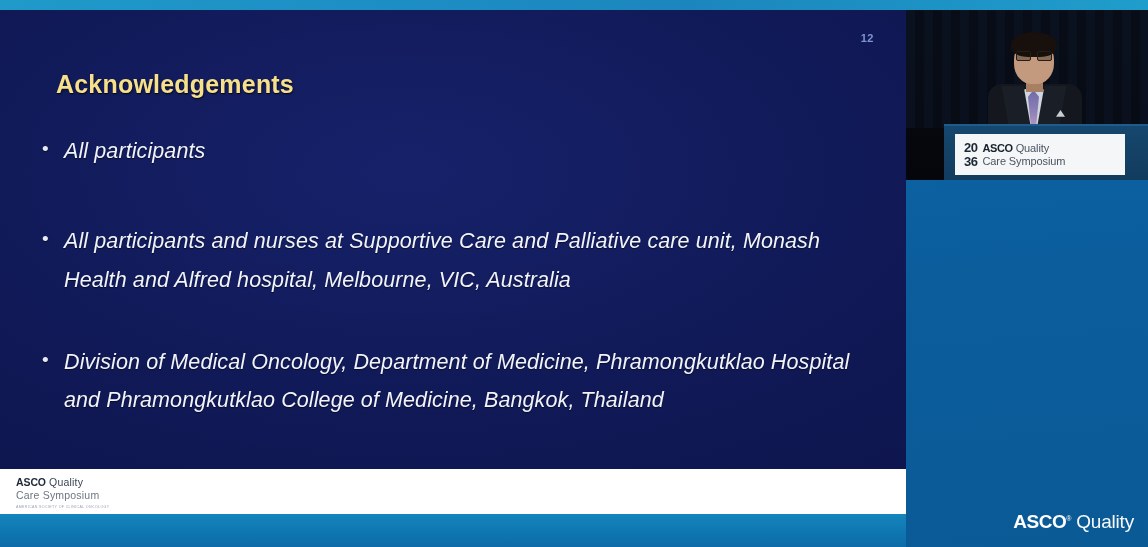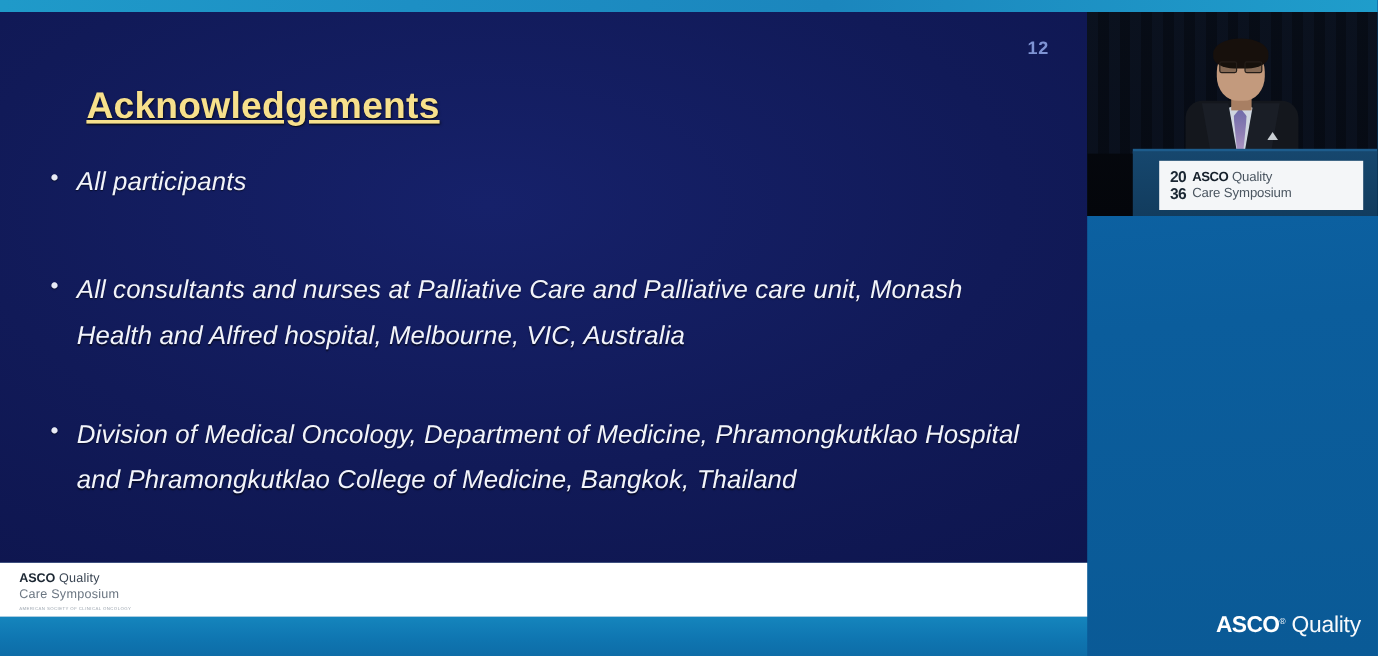--- a/index.html
+++ b/index.html
@@ -26,28 +26,27 @@
 
   
   .slide {
     position:absolute; left:0; top:10px; width:906px; height:459px;
     background:
       radial-gradient(120% 120% at 45% 35%, #16216a 0%, #111a58 40%, #0b1145 100%);
     overflow:hidden;
   }
   .slide-number {
     position:absolute; right:32px; top:22px;
-    font-size:15px; font-weight:700; color:#7e93d4; letter-spacing:.5px;
+    font-size:11px; font-weight:700; color:#7e93d4; letter-spacing:.5px;
   }
   .slide-title {
-    position:absolute; left:72px; top:60px;
-    font-size:31px; font-weight:700; letter-spacing:.2px;
+    position:absolute; left:56px; top:60px;
+    font-size:25px; font-weight:700; letter-spacing:.2px;
     color:#f7e08c;
     text-shadow:0 1px 0 rgba(0,0,0,.55), 1px 1px 2px rgba(0,0,0,.5);
-    text-decoration:underline;
   }
   .bullets {
     position:absolute; left:42px; top:122px; right:40px;
     list-style:none;
   }
   .bullet {
     display:flex; align-items:flex-start;
     color:#f2f4fb;
     font-size:21.5px; line-height:1.78;
     letter-spacing:.1px;
@@ -104,21 +103,21 @@
   .v-tie { position:absolute; left:122px; top:80px; width:11px; height:38px; background:linear-gradient(180deg,#6d6aa8 0%, #8f7fb5 55%, #b49ac4 100%); clip-path:polygon(50% 0,100% 18%,72% 100%,28% 100%,0 18%); }
   .v-lapel-l { position:absolute; left:100px; top:76px; width:22px; height:50px; background:#1a1e26; transform:skewX(10deg); }
   .v-lapel-r { position:absolute; left:134px; top:76px; width:22px; height:50px; background:#1a1e26; transform:skewX(-10deg); }
   .v-pin { position:absolute; left:150px; top:100px; width:9px; height:9px; background:#e9edf2; clip-path:polygon(50% 0,100% 75%,0 75%); opacity:.85; }
   .v-podium {
     position:absolute; left:38px; top:116px; width:204px; height:54px;
     background:linear-gradient(180deg,#16476e 0%, #123c5e 100%);
   }
   .v-podium-top { position:absolute; left:38px; top:114px; width:204px; height:4px; background:#1d5c8c; }
   .v-podium-plate {
-    position:absolute; left:60px; top:124px; width:170px; height:41px;
+    position:absolute; left:49px; top:124px; width:170px; height:41px;
     background:#f4f6f8; display:flex; align-items:center; padding-left:9px;
   }
   .v-yr { font-size:13px; font-weight:700; color:#1b2733; line-height:1.02; letter-spacing:-.5px; }
   .v-pl-txt { margin-left:5px; }
   .v-pl-r1, .v-pl-r2 { font-size:11px; color:#4a5560; line-height:1.18; white-space:nowrap; letter-spacing:-.1px; }
   .v-pl-r1 b, .v-pl-r2 b { color:#16202b; font-weight:700; letter-spacing:-.4px; }
 
   
   .watermark {
     position:absolute; right:14px; bottom:14px;
@@ -142,21 +141,21 @@
 
     <div class="slide-title">Acknowledgements</div>
 
     <ul class="bullets">
       <li class="bullet b1">
         <span class="dot">•</span>
         <span class="btext">All participants</span>
       </li>
       <li class="bullet b2">
         <span class="dot">•</span>
-        <span class="btext">All consultants and nurses at Palliative Care and Palliative care unit, Monash Health and Alfred hospital, Melbourne, VIC, Australia</span>
+        <span class="btext">All participants and nurses at Supportive Care and Palliative care unit, Monash Health and Alfred hospital, Melbourne, VIC, Australia</span>
       </li>
       <li class="bullet b3">
         <span class="dot">•</span>
         <span class="btext">Division of Medical Oncology, Department of Medicine, Phramongkutklao Hospital and Phramongkutklao College of Medicine, Bangkok, Thailand</span>
       </li>
     </ul>
   </div>
 
   <div class="footer-band">
 

